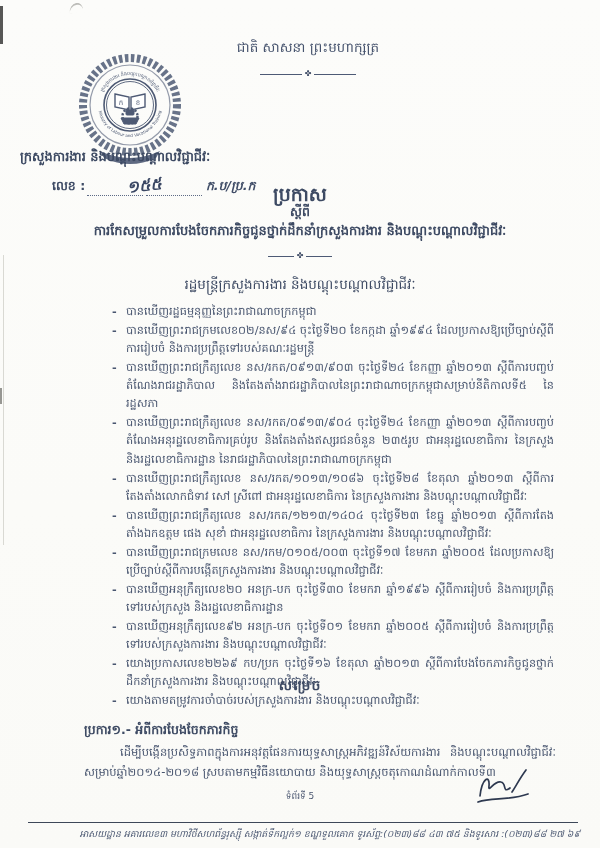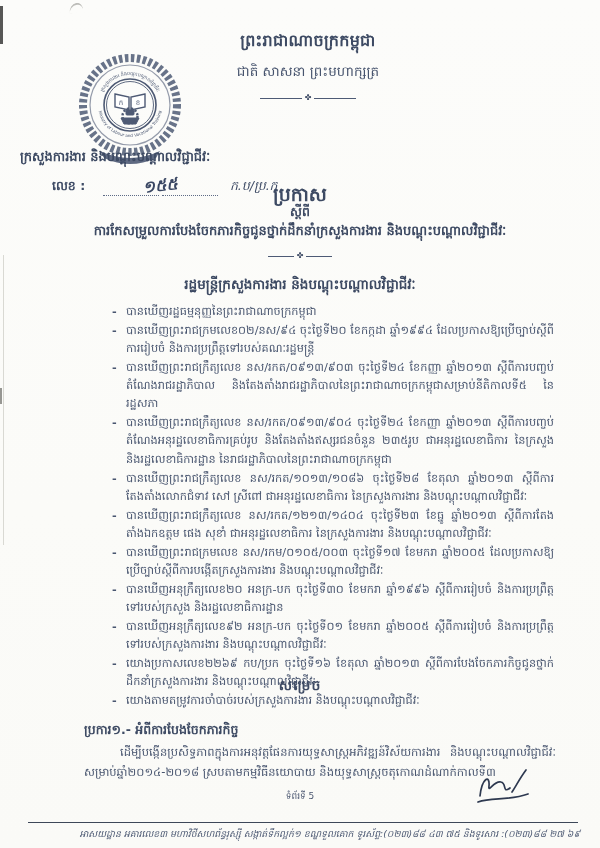--- a/index.html
+++ b/index.html
@@ -19,33 +19,33 @@
   .seal{position:absolute;left:74px;top:52px;width:112px;height:118px;}
   .motto-block{position:absolute;left:168px;top:30px;width:280px;text-align:center;}
   .kingdom{font-size:16px;font-weight:bold;color:#3d4a63;letter-spacing:.3px;}
   .motto{font-size:13.5px;margin-top:9px;color:#47546e;}
   .orn{display:flex;align-items:center;justify-content:center;margin:11px auto 0;width:96px;}
   .orn .l{flex:1;border-top:1.2px solid #4d5a75;}
   .orn .g{font-size:8px;padding:0 3px;color:#3f4c66;line-height:1;}
 
   .ministry{position:absolute;left:20px;top:148px;font-weight:bold;font-size:13px;color:#3d4a63;}
   .number-line{position:absolute;left:52px;top:172px;font-size:12.5px;display:flex;align-items:flex-end;color:#3f4c66;}
-  .number-line .lbl{font-weight:bold;margin-right:18px;}
+  .number-line .lbl{font-weight:bold;margin-right:2px;}
   .dots{display:inline-block;width:56px;height:13px;border-bottom:1.6px dotted #5d6b86;}
   .hand-number{display:inline-block;font-size:16px;font-style:italic;font-weight:bold;color:#3a4763;transform:rotate(-7deg);margin:0 -16px;position:relative;top:3px;z-index:2;}
-  .number-code{margin-left:12px;font-weight:normal;font-style:italic;}
+  .number-code{margin-left:4px;font-weight:bold;font-style:italic;}
 
   
   .c{position:absolute;left:0;right:0;text-align:center;}
   .prakas{top:182px;font-size:19px;font-weight:bold;color:#3d4a63;}
   .stifi{top:204px;font-size:12.5px;font-weight:bold;color:#3d4a63;}
   .subject{top:222px;font-size:13px;font-weight:bold;color:#3d4a63;padding:0 38px;}
   .orn2{position:absolute;left:0;right:0;top:252px;display:flex;justify-content:center;}
   .orn2 .orn{width:64px;margin:0;}
-  .authority{top:276px;font-size:13.5px;font-weight:bold;color:#3d4a63;}
+  .authority{top:276px;font-size:13.5px;font-weight:normal;color:#3d4a63;}
 
   
   .citations{position:absolute;left:112px;right:46px;top:303px;font-size:11.3px;line-height:1.6;color:#48556f;}
   .cit{display:flex;align-items:flex-start;margin-bottom:1px;}
   .cit .marker{flex:0 0 14px;font-weight:bold;}
   .cit .txt{flex:1;text-align:justify;}
 
   
   .samrech{top:676px;font-size:14px;font-weight:bold;letter-spacing:1px;color:#3d4a63;}
   .article-heading{position:absolute;left:84px;top:722px;font-size:12.5px;font-weight:bold;color:#3d4a63;}
@@ -97,21 +97,20 @@
         <rect x="52" y="58" width="8" height="5" rx="1"></rect>
         <path d="M47 66 h18 l-3 6 h-12 Z" fill="#4e5a74"></path>
         <circle cx="56" cy="64" r="7.5" fill="none" stroke-width="2.4" stroke-dasharray="2.2 1.8"></circle>
       </g>
 
       <path d="M26 99 Q56 113 86 99 L82 106 Q56 118 30 106 Z" fill="#4e5a74" opacity="0.9"></path>
     </svg>
   </div>
 
   <div class="motto-block">
-    <div class="kingdom">ព្រះរាជាណាចក្រកម្ពុជា</div>
     <div class="motto">ជាតិ សាសនា ព្រះមហាក្សត្រ</div>
     <div class="orn">
       <span class="l"></span>
       <span class="g">✤</span>
       <span class="l"></span>
     </div>
   </div>
 
   <div class="ministry">ក្រសួងការងារ និងបណ្តុះបណ្តាលវិជ្ជាជីវៈ</div>
   <div class="number-line">

